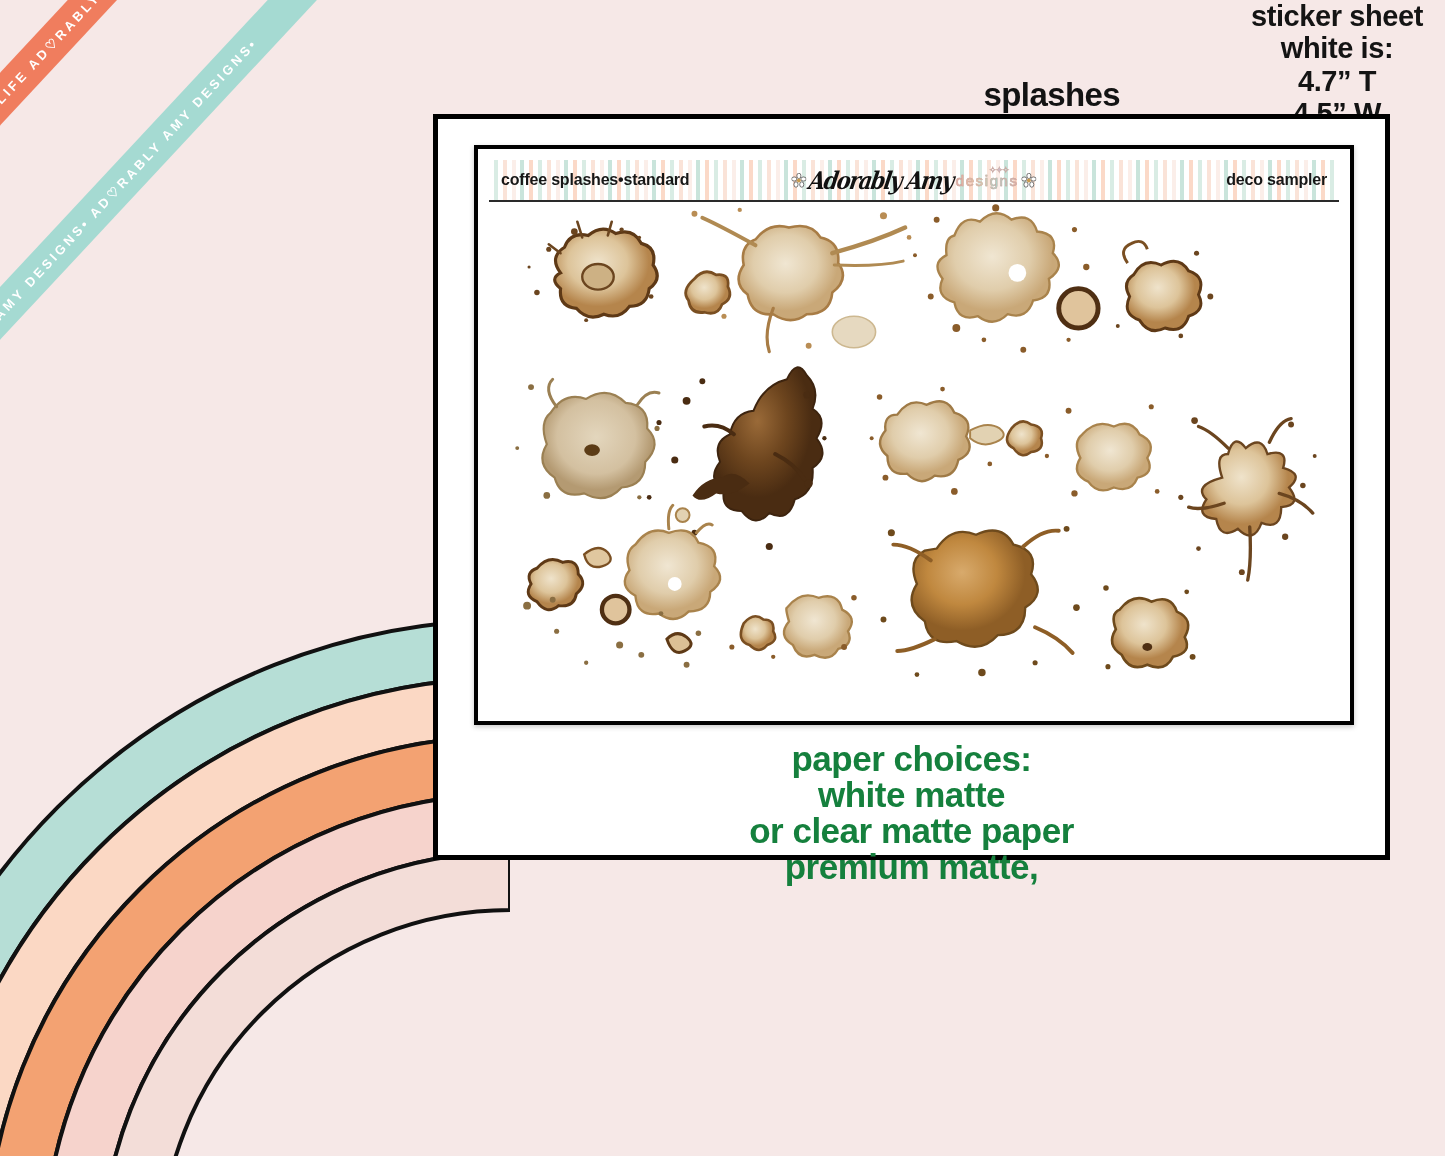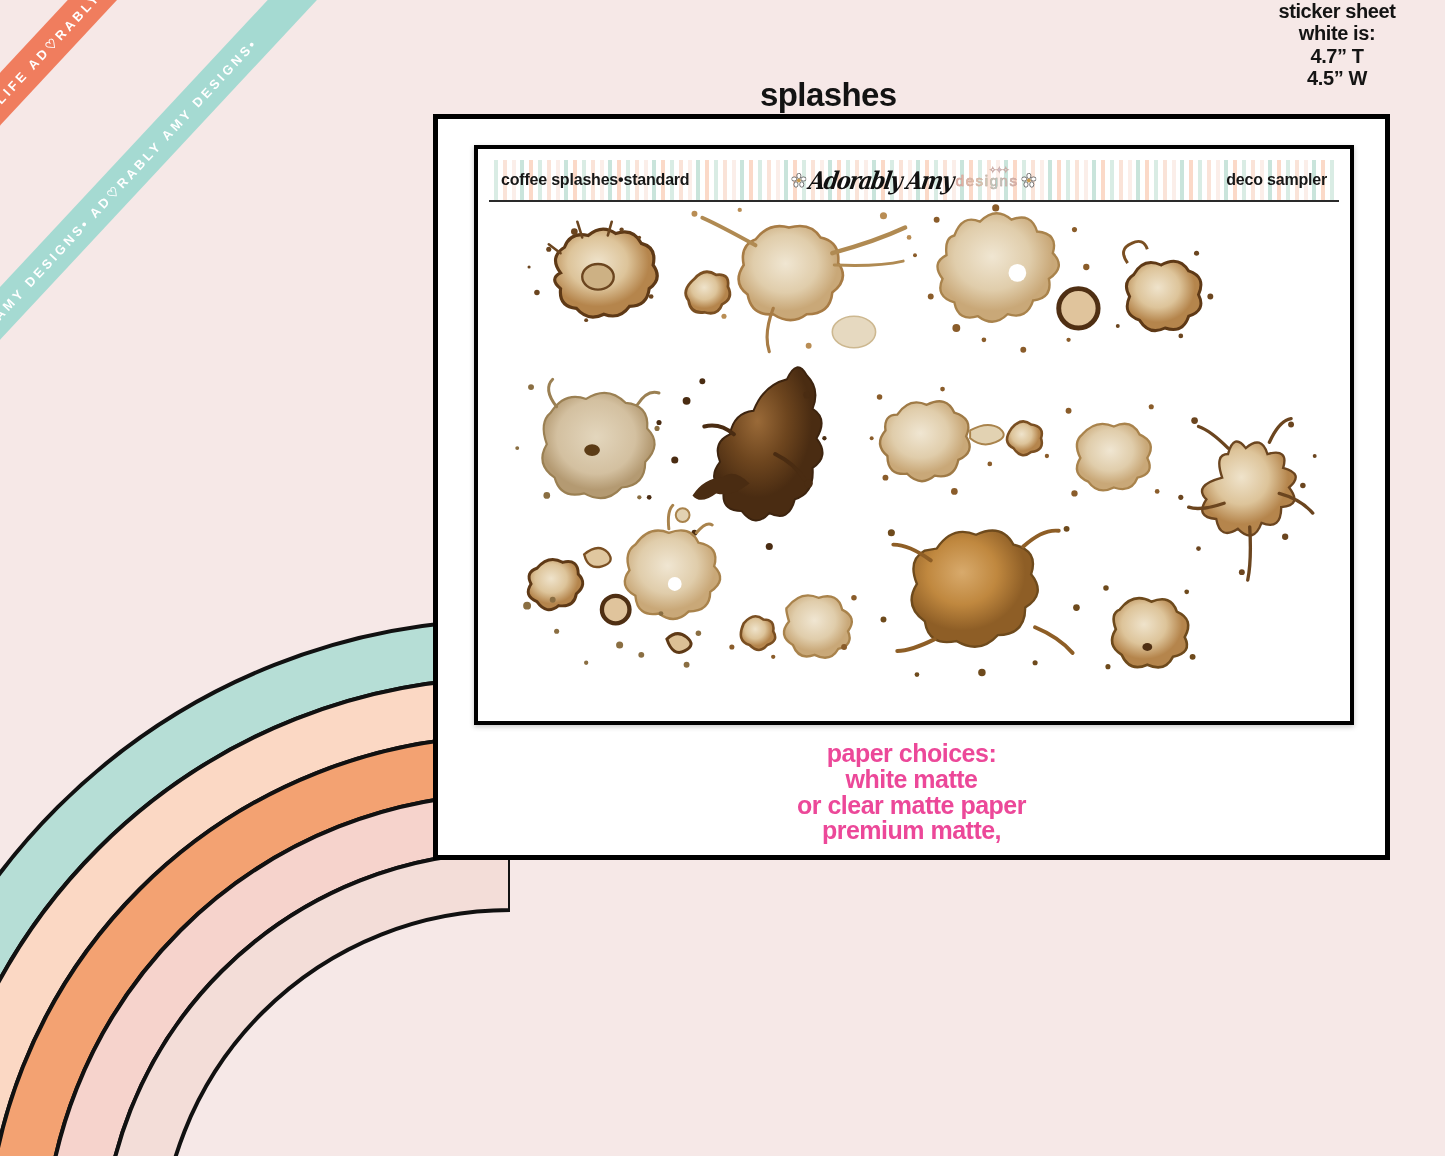--- a/index.html
+++ b/index.html
@@ -36,30 +36,30 @@
   
   #rainbow-decoration{
     position:absolute;left:-190px;top:560px;width:700px;height:700px;
     pointer-events:none;
   }
 
   
   #size-note{
     position:absolute;right:8px;top:0px;width:200px;
     text-align:center;
-    font-size:20px;font-weight:700;line-height:1.12;
+    font-size:29px;font-weight:700;line-height:1.12;
     color:#141414;
     letter-spacing:-0.4px;
   }
   #size-note div{white-space:nowrap;}
 
   
   #product-title{
     position:absolute;left:760px;top:76px;width:360px;
-    text-align:left;
+    text-align:right;
     font-size:33px;font-weight:700;color:#131313;
     letter-spacing:-0.6px;
   }
 
   
   #product-card{
     position:absolute;left:433px;top:114px;
     width:957px;height:746px;
     background:#ffffff;
     border:5px solid #000000;
@@ -138,21 +138,21 @@
   #splash-canvas{
     position:relative;width:100%;height:calc(100% - 42px);
     background:#fff;
   }
   #splash-canvas svg{display:block;width:100%;height:100%;}
 
   
   #paper-choices{
     position:absolute;left:0;right:0;top:622px;
     text-align:center;
-    font-size:25px;font-weight:700;color:#ec4899;
+    font-size:35px;font-weight:700;color:#15803d;
     line-height:1.03;letter-spacing:-0.5px;
   }
   #paper-choices div{white-space:nowrap;}
 </style>
 </head>
 <body style="background: rgb(246, 232, 231);">
 
 <div class="ribbon" id="ribbon-coral">PLAN LIFE AD♡RABLY • PLAN LIFE AD♡RABLY • PLAN LIFE</div>
 <div class="ribbon" id="ribbon-mint">AD♡RABLY AMY DESIGNS• AD♡RABLY AMY DESIGNS•</div>
 

